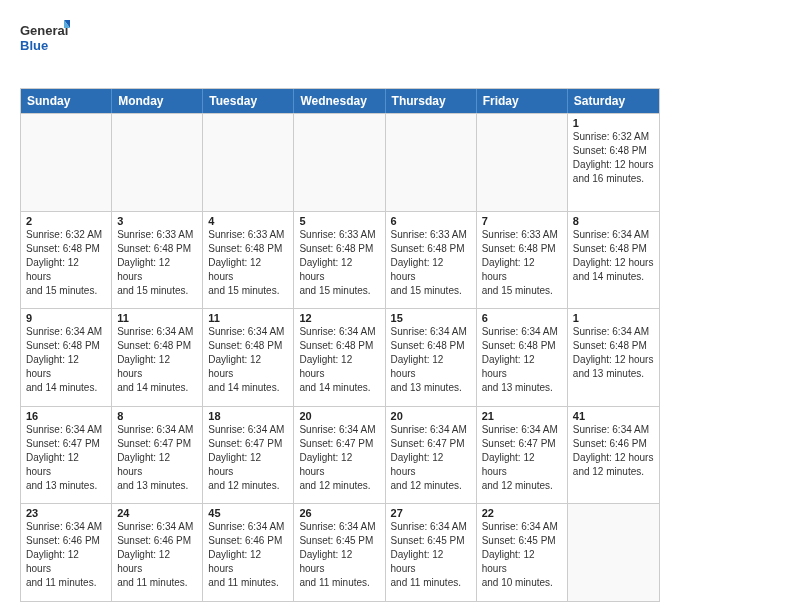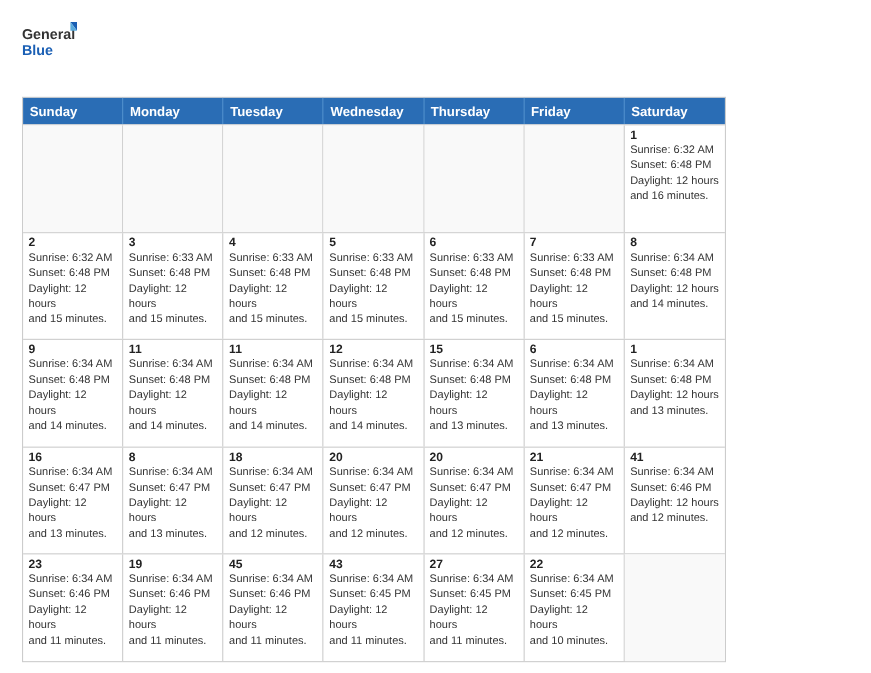--- a/index.html
+++ b/index.html
@@ -299,35 +299,35 @@
         </div>
         <div class="cal-row">
           <div class="cal-cell">
             <span class="day-number">23</span>
             <div class="cell-info" style="white-space: pre-line;">Sunrise: 6:34 AM
 Sunset: 6:46 PM
 Daylight: 12 hours
 and 11 minutes.</div>
           </div>
           <div class="cal-cell">
-            <span class="day-number">19</span>
+            <span class="day-number">24</span>
             <div class="cell-info" style="white-space: pre-line;">Sunrise: 6:34 AM
 Sunset: 6:46 PM
 Daylight: 12 hours
 and 11 minutes.</div>
           </div>
           <div class="cal-cell">
             <span class="day-number">45</span>
             <div class="cell-info" style="white-space: pre-line;">Sunrise: 6:34 AM
 Sunset: 6:46 PM
 Daylight: 12 hours
 and 11 minutes.</div>
           </div>
           <div class="cal-cell">
-            <span class="day-number">43</span>
+            <span class="day-number">26</span>
             <div class="cell-info" style="white-space: pre-line;">Sunrise: 6:34 AM
 Sunset: 6:45 PM
 Daylight: 12 hours
 and 11 minutes.</div>
           </div>
           <div class="cal-cell">
             <span class="day-number">27</span>
             <div class="cell-info" style="white-space: pre-line;">Sunrise: 6:34 AM
 Sunset: 6:45 PM
 Daylight: 12 hours

